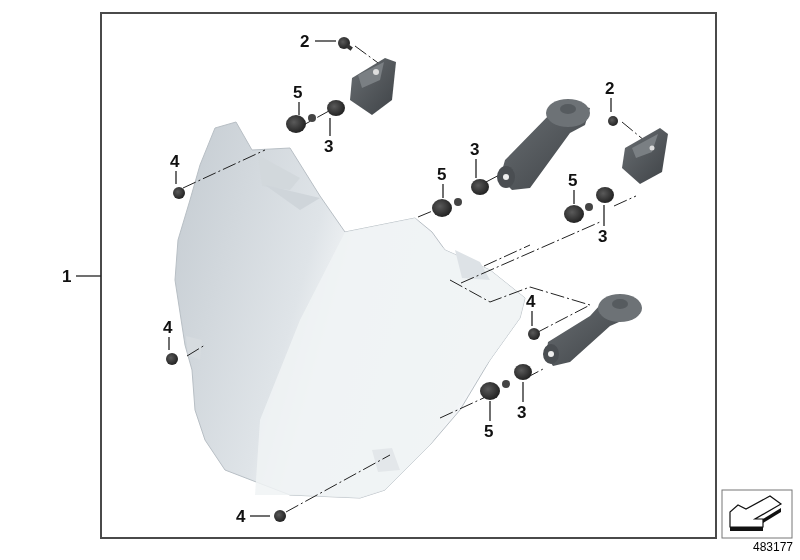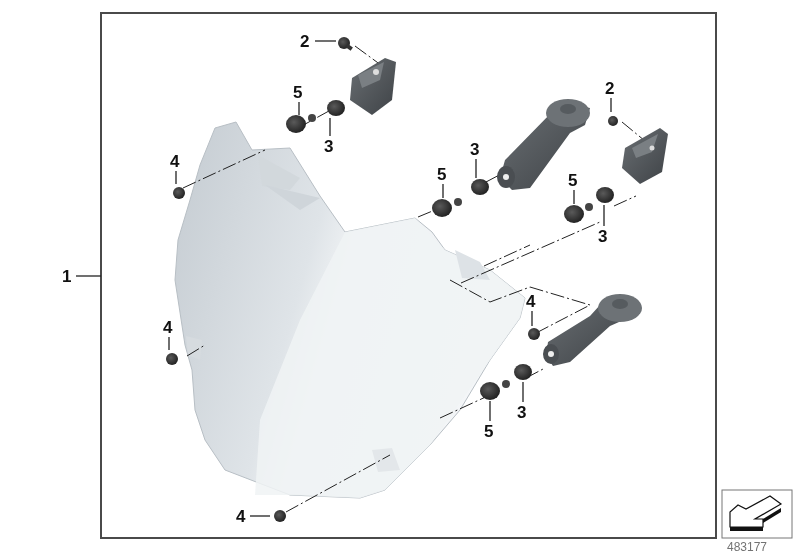--- a/index.html
+++ b/index.html
@@ -1,19 +1,19 @@
 <!DOCTYPE html>
 <html><head>
 <meta charset="utf-8">
 <style>
   html, body { margin:0; padding:0; background:#ffffff; }
   body { width:800px; height:560px; position:relative; overflow:hidden; font-family:"Liberation Sans", sans-serif; }
   #diagram { position:absolute; left:0; top:0; width:800px; height:560px; }
   .callout-label { font-family:"Liberation Sans", sans-serif; font-weight:bold; font-size:17px; fill:#111; }
-  .ref-num { position:absolute; left:727px; top:540px; width:66px; text-align:left; font-size:12px; color:#737373; font-family:"Liberation Sans", sans-serif; }
+  .ref-num { position:absolute; left:727px; top:540px; width:66px; text-align:right; font-size:12px; color:#000000; font-family:"Liberation Sans", sans-serif; }
 </style>
 </head>
 <body>
 
 <svg id="diagram" viewBox="0 0 800 560" xmlns="http://www.w3.org/2000/svg">
   <defs>
     <linearGradient id="panelGrad" x1="0" y1="0" x2="1" y2="0.3">
       <stop offset="0" stop-color="#c4cbd1"></stop>
       <stop offset="0.45" stop-color="#dfe4e8"></stop>
       <stop offset="0.55" stop-color="#eef1f3"></stop>

